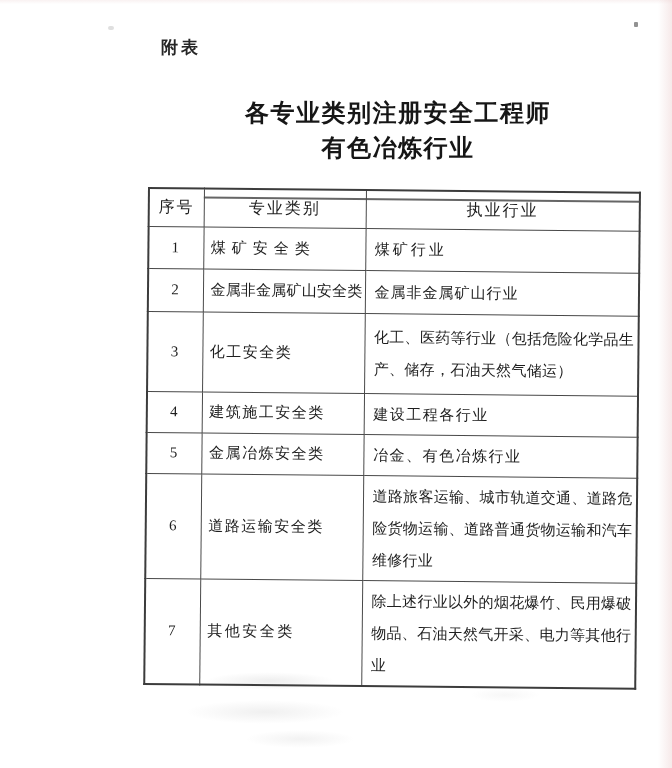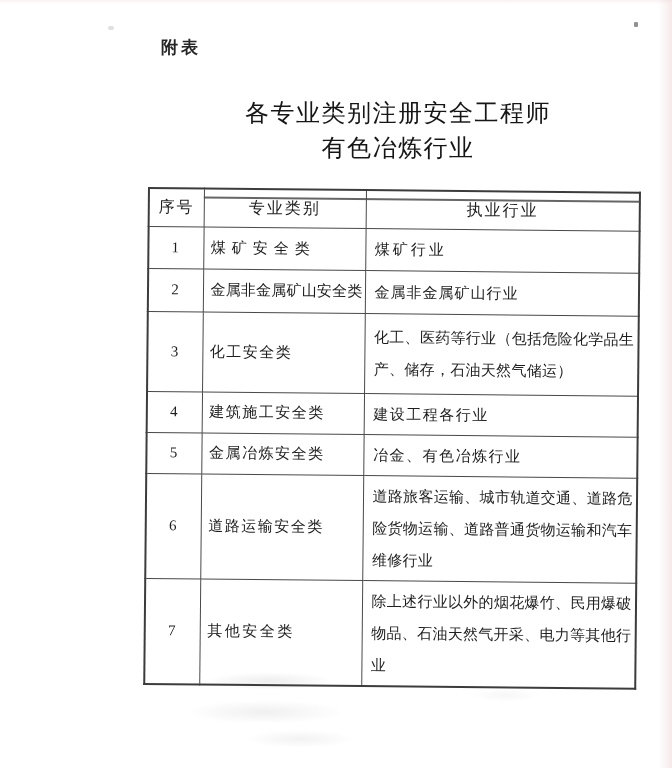--- a/index.html
+++ b/index.html
@@ -45,21 +45,21 @@
   .smudge-4 { left: 470px; top: 688px; width: 70px; height: 14px;
     background: radial-gradient(ellipse at center, rgba(150,150,150,0.08), rgba(255,255,255,0) 70%); }
 
   
   .appendix-label {
     position: absolute; left: 161px; top: 36px;
     font-size: 17px; font-weight: 600; letter-spacing: 3px; color: #262626;
   }
   .doc-title {
     position: absolute; left: 148px; top: 96px; width: 500px;
-    text-align: center; font-weight: 400; color: #161616;
+    text-align: center; font-weight: 700; color: #161616;
     font-size: 24px; line-height: 35px; letter-spacing: 1.5px;
   }
 
   
   .table-wrap {
     position: absolute; left: 148px; top: 187px; width: 491px;
     transform: rotate(0.55deg); transform-origin: 0 0;
   }
   .double-top-line {
     position: absolute; top: 9px; left: 56px; right: -1px; height: 2px;

